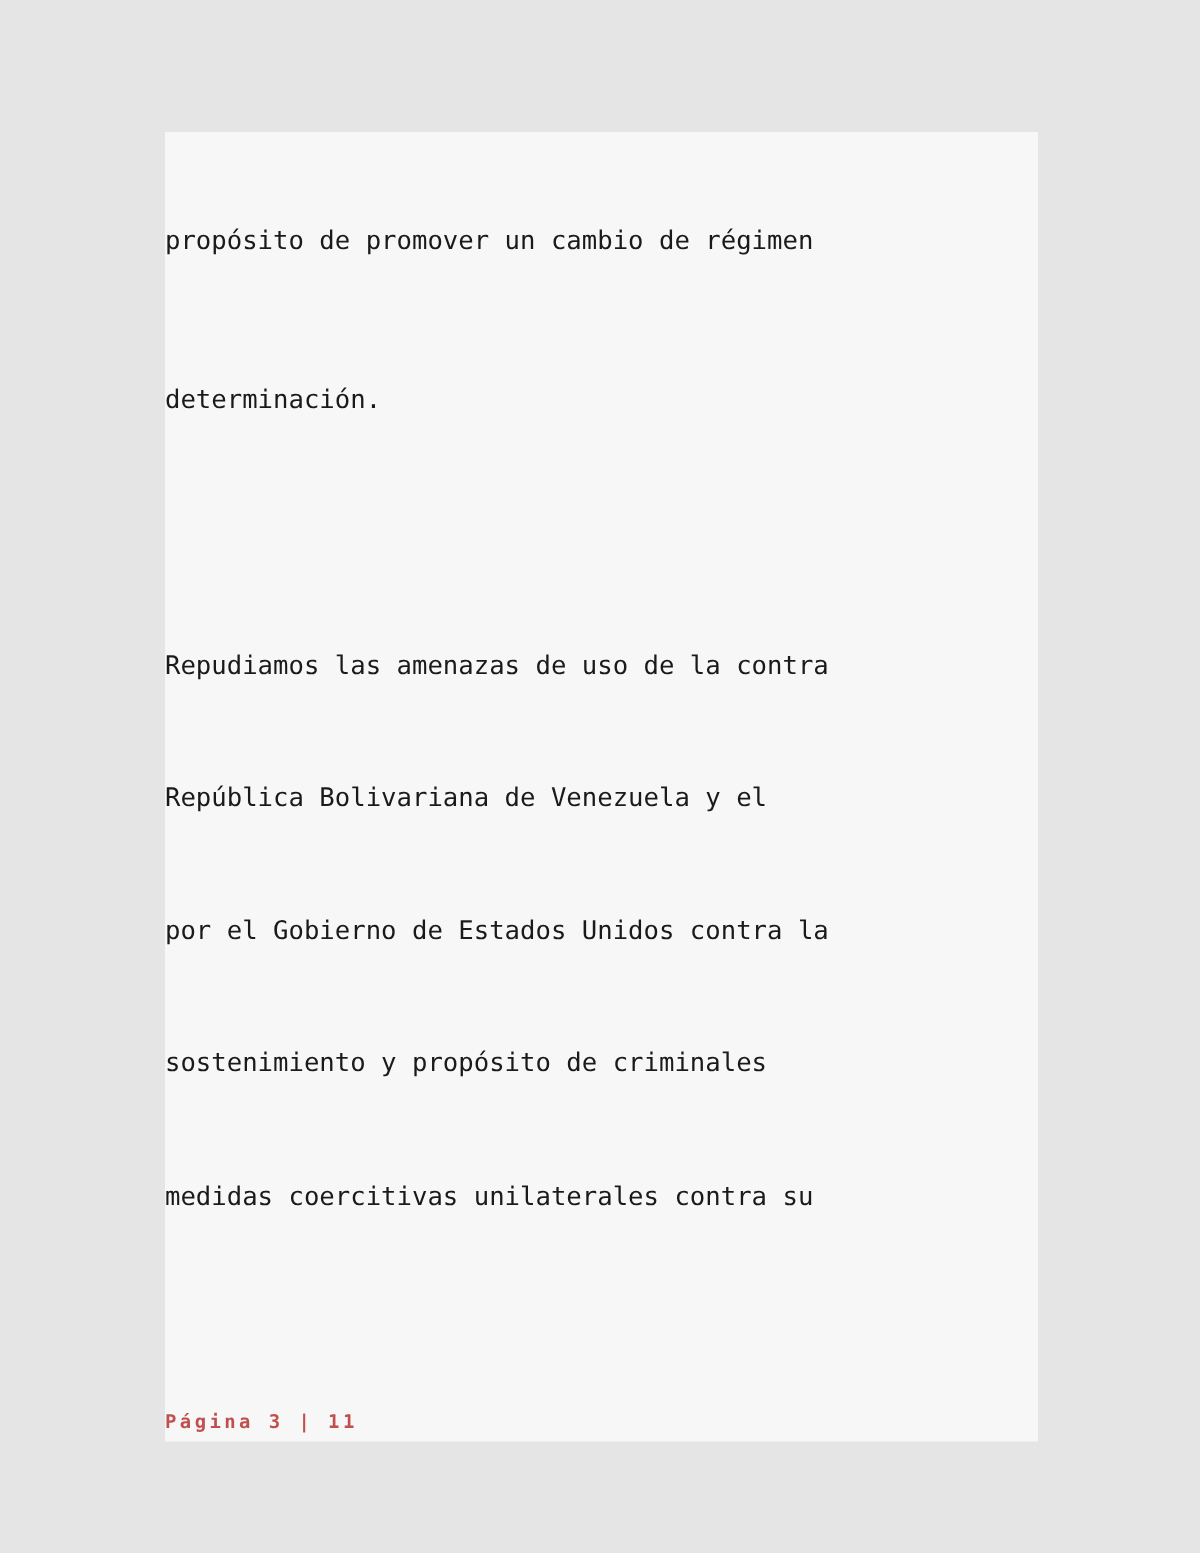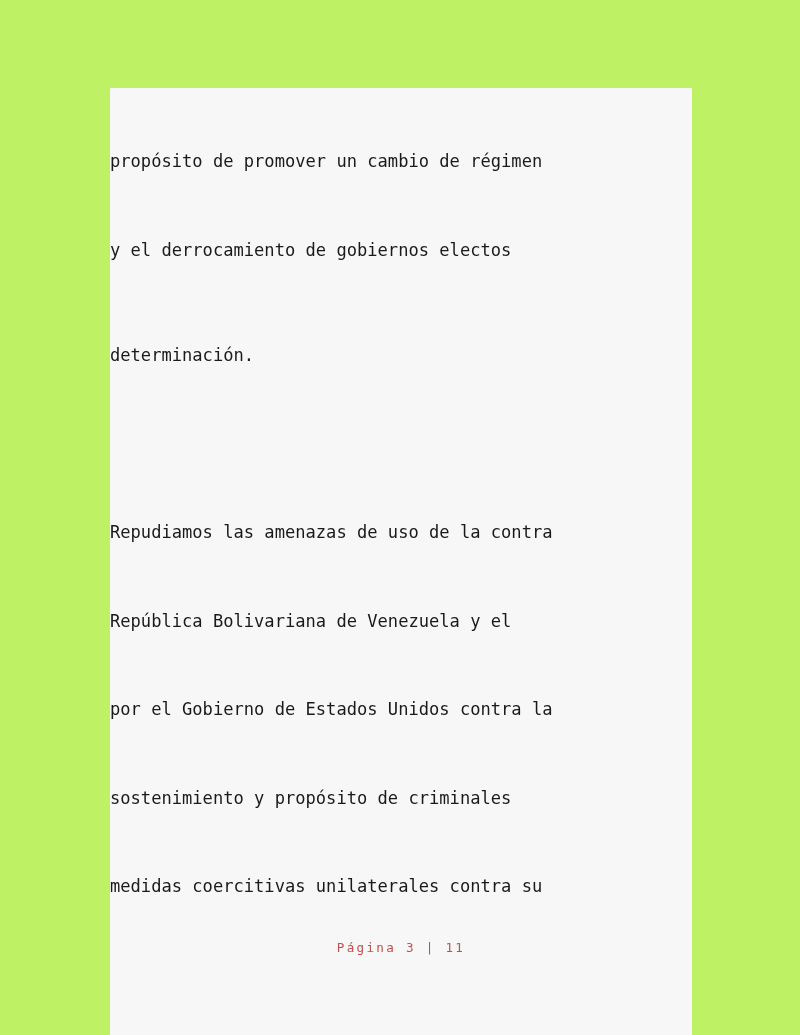--- a/index.html
+++ b/index.html
@@ -15,21 +15,21 @@
     font-family: "DejaVu Sans Mono", "Liberation Mono", monospace;
     -webkit-font-smoothing: antialiased;
   }
 
   .page {
     position: absolute;
     left: 0;
     top: 0;
     width: 800px;
     height: 1035px;
-    background: #bef264;
+    background: #e5e5e5;
   }
 
   .body-block {
     position: absolute;
     left: 110px;
     top: 88px;
     width: 582px;
     background: #f7f7f8;
   }
 
@@ -65,37 +65,37 @@
     content: "";
     display: inline-block;
     width: 100%;
   }
 
   .footer {
     position: absolute;
     left: 110px;
     top: 940px;
     width: 582px;
-    text-align: center;
+    text-align: left;
     font-size: 12.6px;
     letter-spacing: 2.3px;
     color: #c0504d;
     font-family: "DejaVu Sans Mono", "Liberation Mono", monospace;
+    font-weight: bold;
   }
 </style>
 </head>
 <body>
 
 <div class="page">
 
   <div class="body-block">
 
     <div class="para">
       <span class="line">propósito de promover un cambio de régimen</span>
-      <span class="line">y el derrocamiento de gobiernos electos</span>
       <span class="line last">determinación.</span>
     </div>
 
     <div class="para">
       <span class="line">Repudiamos las amenazas de uso de la contra</span>
       <span class="line">República Bolivariana de Venezuela y el</span>
       <span class="line">por el Gobierno de Estados Unidos contra la</span>
       <span class="line">sostenimiento y propósito de criminales</span>
       <span class="line">medidas coercitivas unilaterales contra su</span>
       

